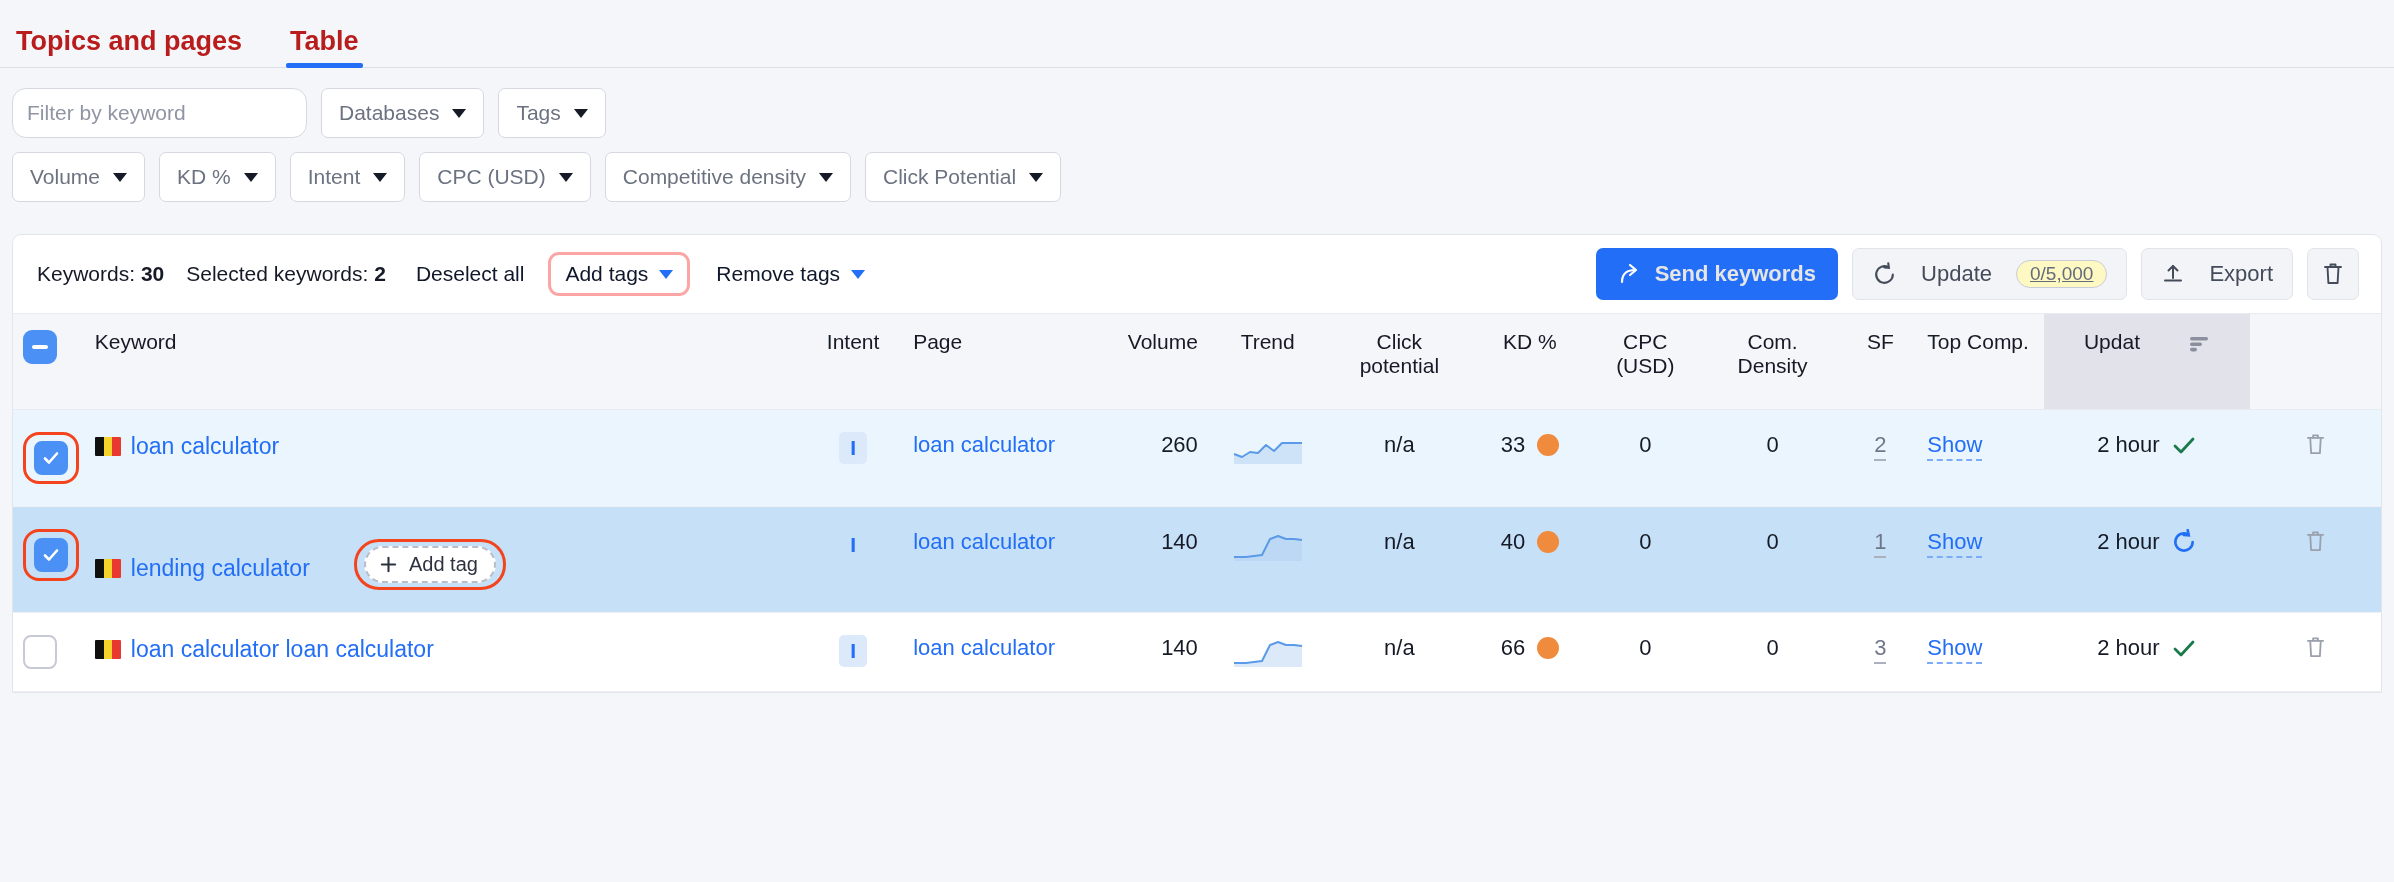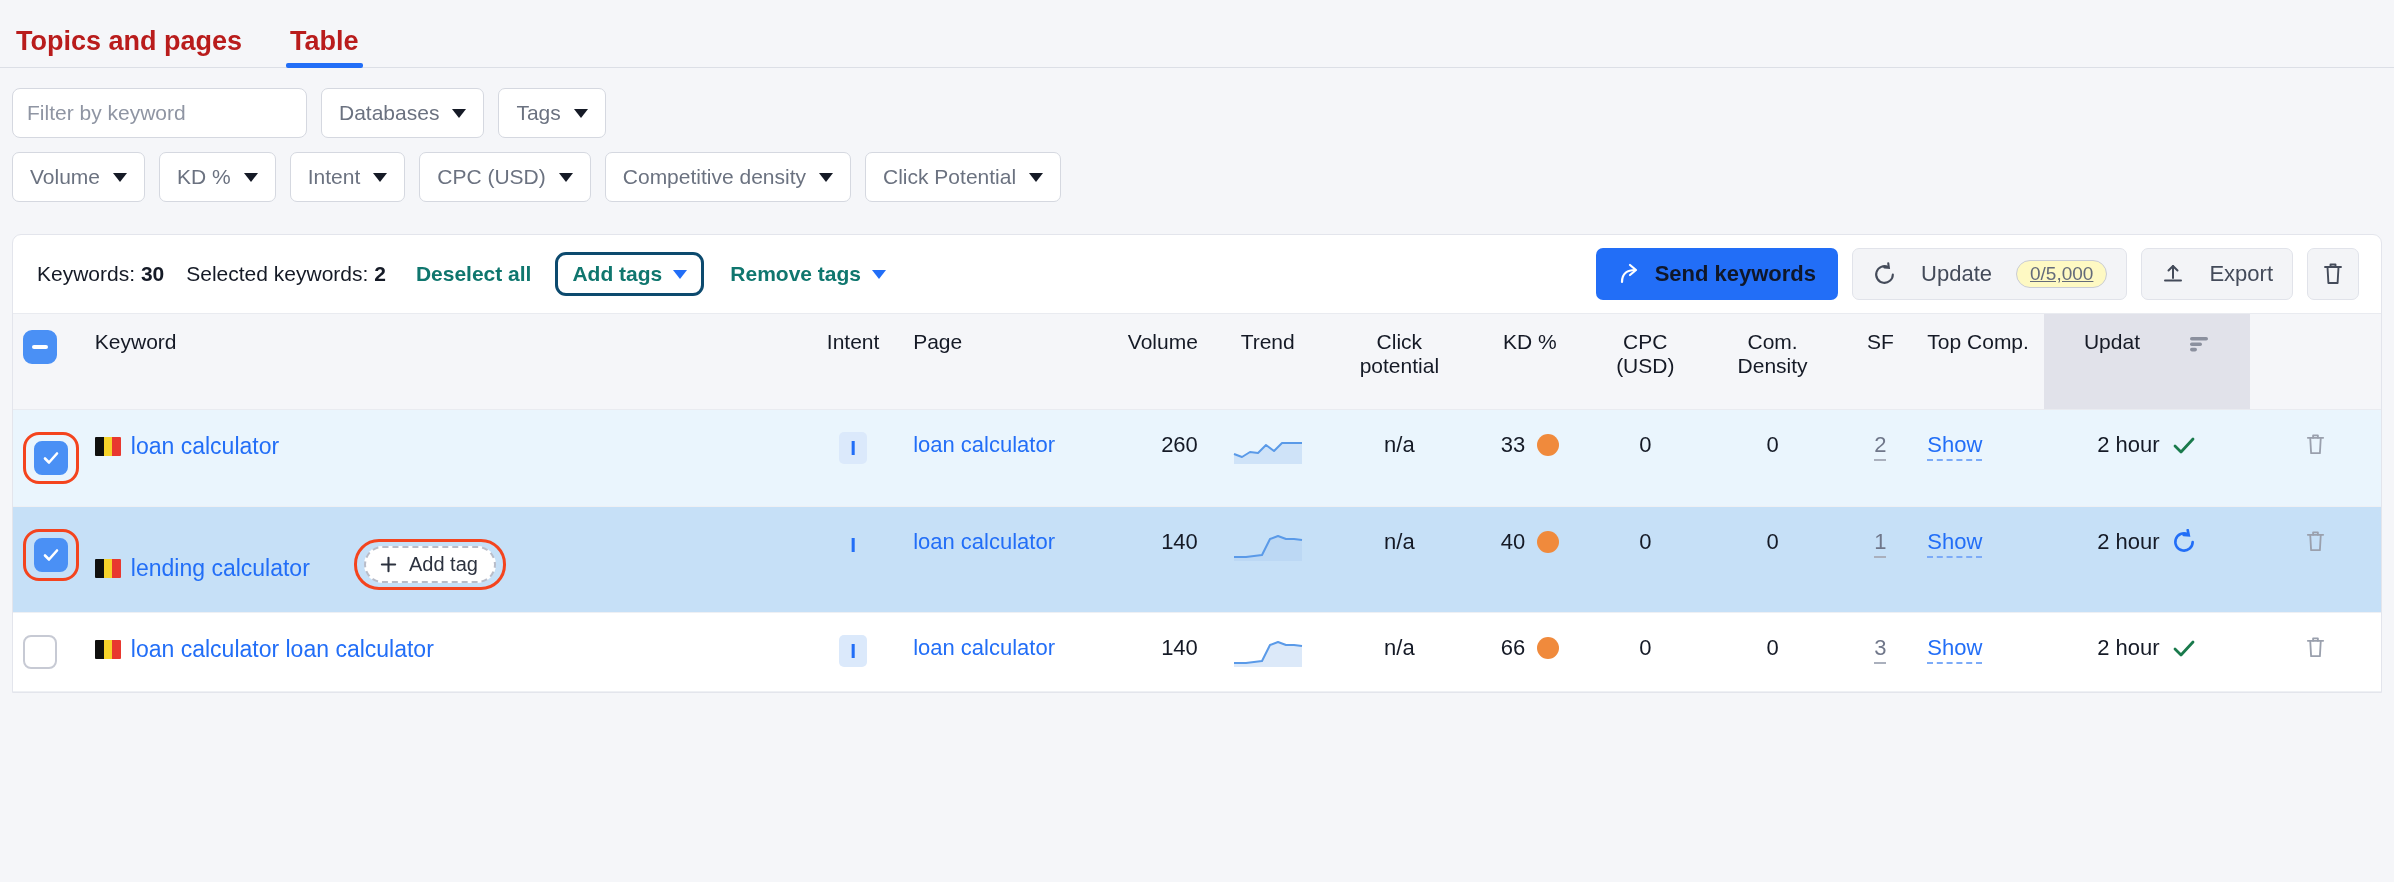--- a/index.html
+++ b/index.html
@@ -48,21 +48,21 @@
     display: flex;
     align-items: center;
     gap: 14px;
     margin-bottom: 14px;
   }
   .search-wrap {
     display: flex;
     height: 50px;
     width: 295px;
     border: 1px solid #d5d8e0;
-    border-radius: 8px;
+    border-radius: 14px;
     background: #fff;
     overflow: hidden;
   }
   .search-wrap input {
     flex: 1;
     border: none;
     outline: none;
     font-size: 21px;
     padding: 0 14px;
     color: #151a26;
@@ -105,44 +105,44 @@
     display: flex;
     align-items: center;
     height: 78px;
     padding: 0 22px 0 24px;
     gap: 0;
   }
   .tb-text { font-size: 21px; color: #151a26; white-space: nowrap; }
   .tb-text b { font-weight: bold; }
   .tb-link {
     font-size: 21px;
-    color: #0f766e;
+    color: #0f172a;
     cursor: pointer;
     white-space: nowrap;
-    font-weight: bold;
+    font-weight: normal;
   }
   .tb-link.with-caret { display: inline-flex; align-items: center; gap: 11px; }
   .caret-blue {
     display: inline-block;
     width: 0; height: 0;
     border-left: 7px solid transparent;
     border-right: 7px solid transparent;
     border-top: 9px solid #226ef7;
   }
   .hl-ring {
-    border: 3px solid #0c4a6e;
+    border: 3px solid #fca5a5;
     border-radius: 11px;
     padding: 7px 14px;
   }
   .spacer { flex: 1; }
 
   .btn-primary {
     height: 52px;
     background: #226ef7;
-    color: #0f172a;
+    color: #e5e5e5;
     border: none;
     border-radius: 7px;
     font-size: 22px;
     font-weight: bold;
     padding: 0 22px;
     display: inline-flex;
     align-items: center;
     gap: 13px;
     cursor: pointer;
     font-family: "Liberation Sans", sans-serif;

